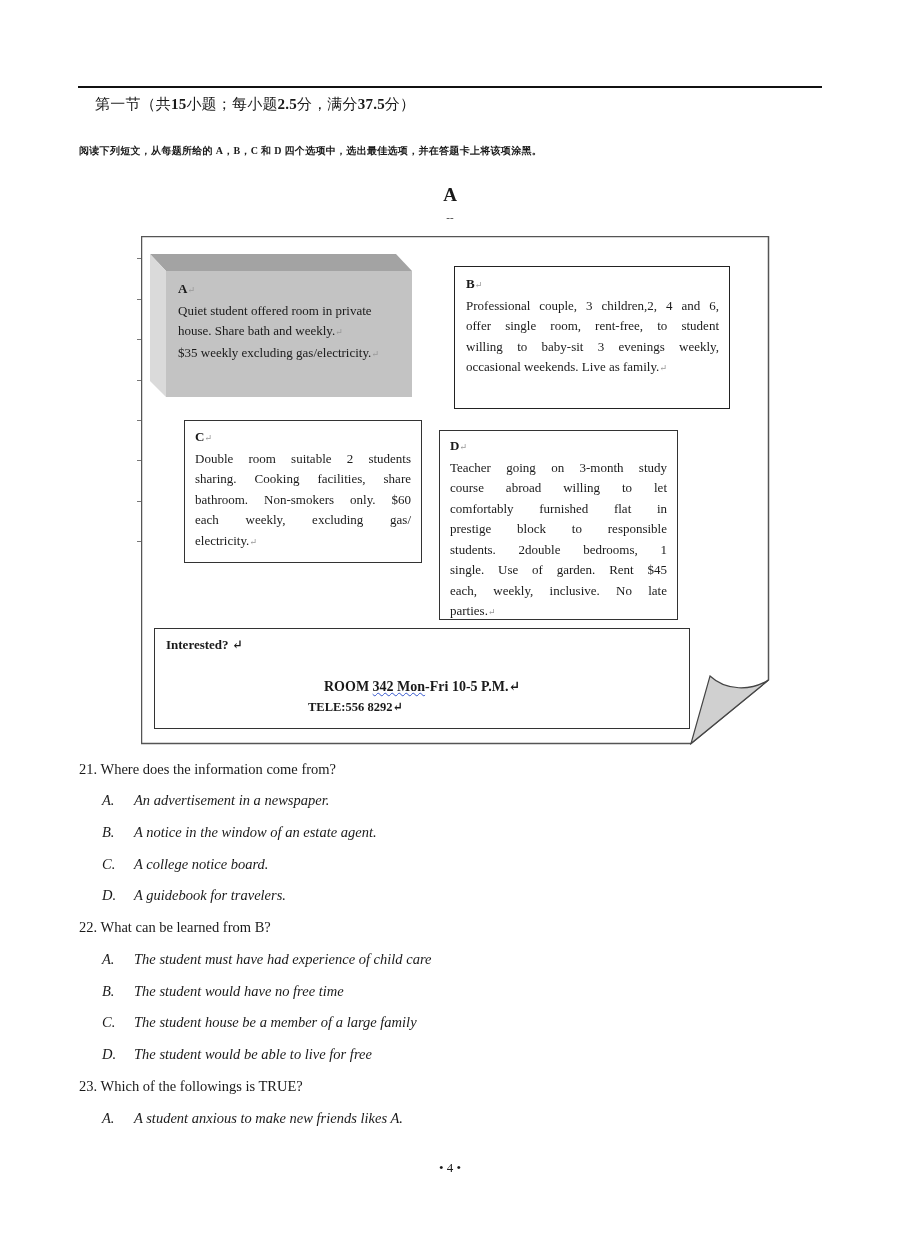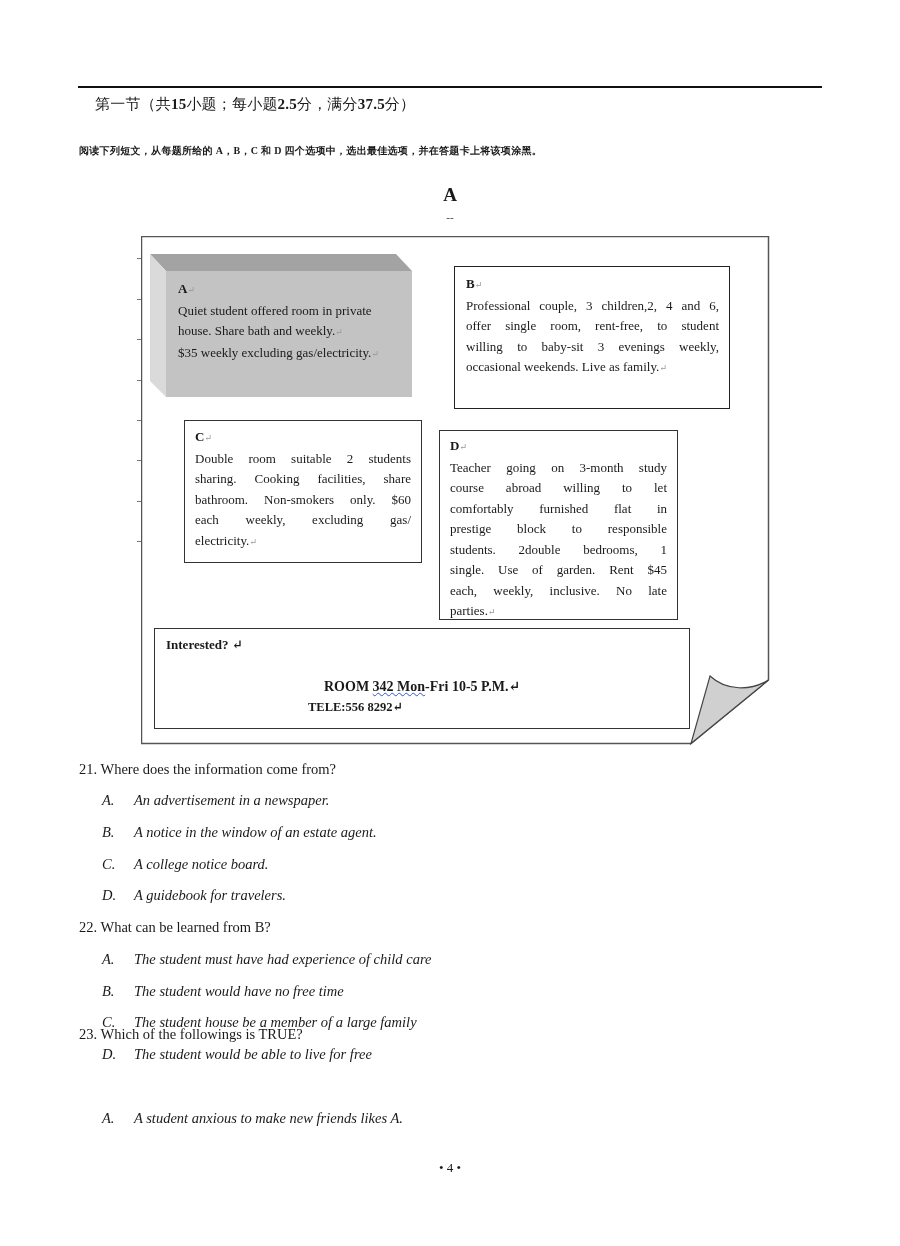--- a/index.html
+++ b/index.html
@@ -133,18 +133,18 @@
 <div class="opt" style="top:887px"><span class="letter">D.</span><span>A guidebook for travelers.</span></div>
 
 <div class="q" style="top:919px">
   <span>22.</span> <span>What can be learned from B?</span>
 </div>
 <div class="opt" style="top:951px"><span class="letter">A.</span><span>The student must have had experience of child care</span></div>
 <div class="opt" style="top:983px"><span class="letter">B.</span><span>The student would have no free time</span></div>
 <div class="opt" style="top:1014px"><span class="letter">C.</span><span>The student house be a member of a large family</span></div>
 <div class="opt" style="top:1046px"><span class="letter">D.</span><span>The student would be able to live for free</span></div>
 
-<div class="q" style="top:1026px">
+<div class="q" style="top:1078px">
   <span>23.</span> <span>Which of the followings is TRUE?</span>
 </div>
 <div class="opt" style="top:1110px"><span class="letter">A.</span><span>A student anxious to make new friends likes A.</span></div>
 
 <div class="page-num">• 4 •</div>
 
 </body></html>

